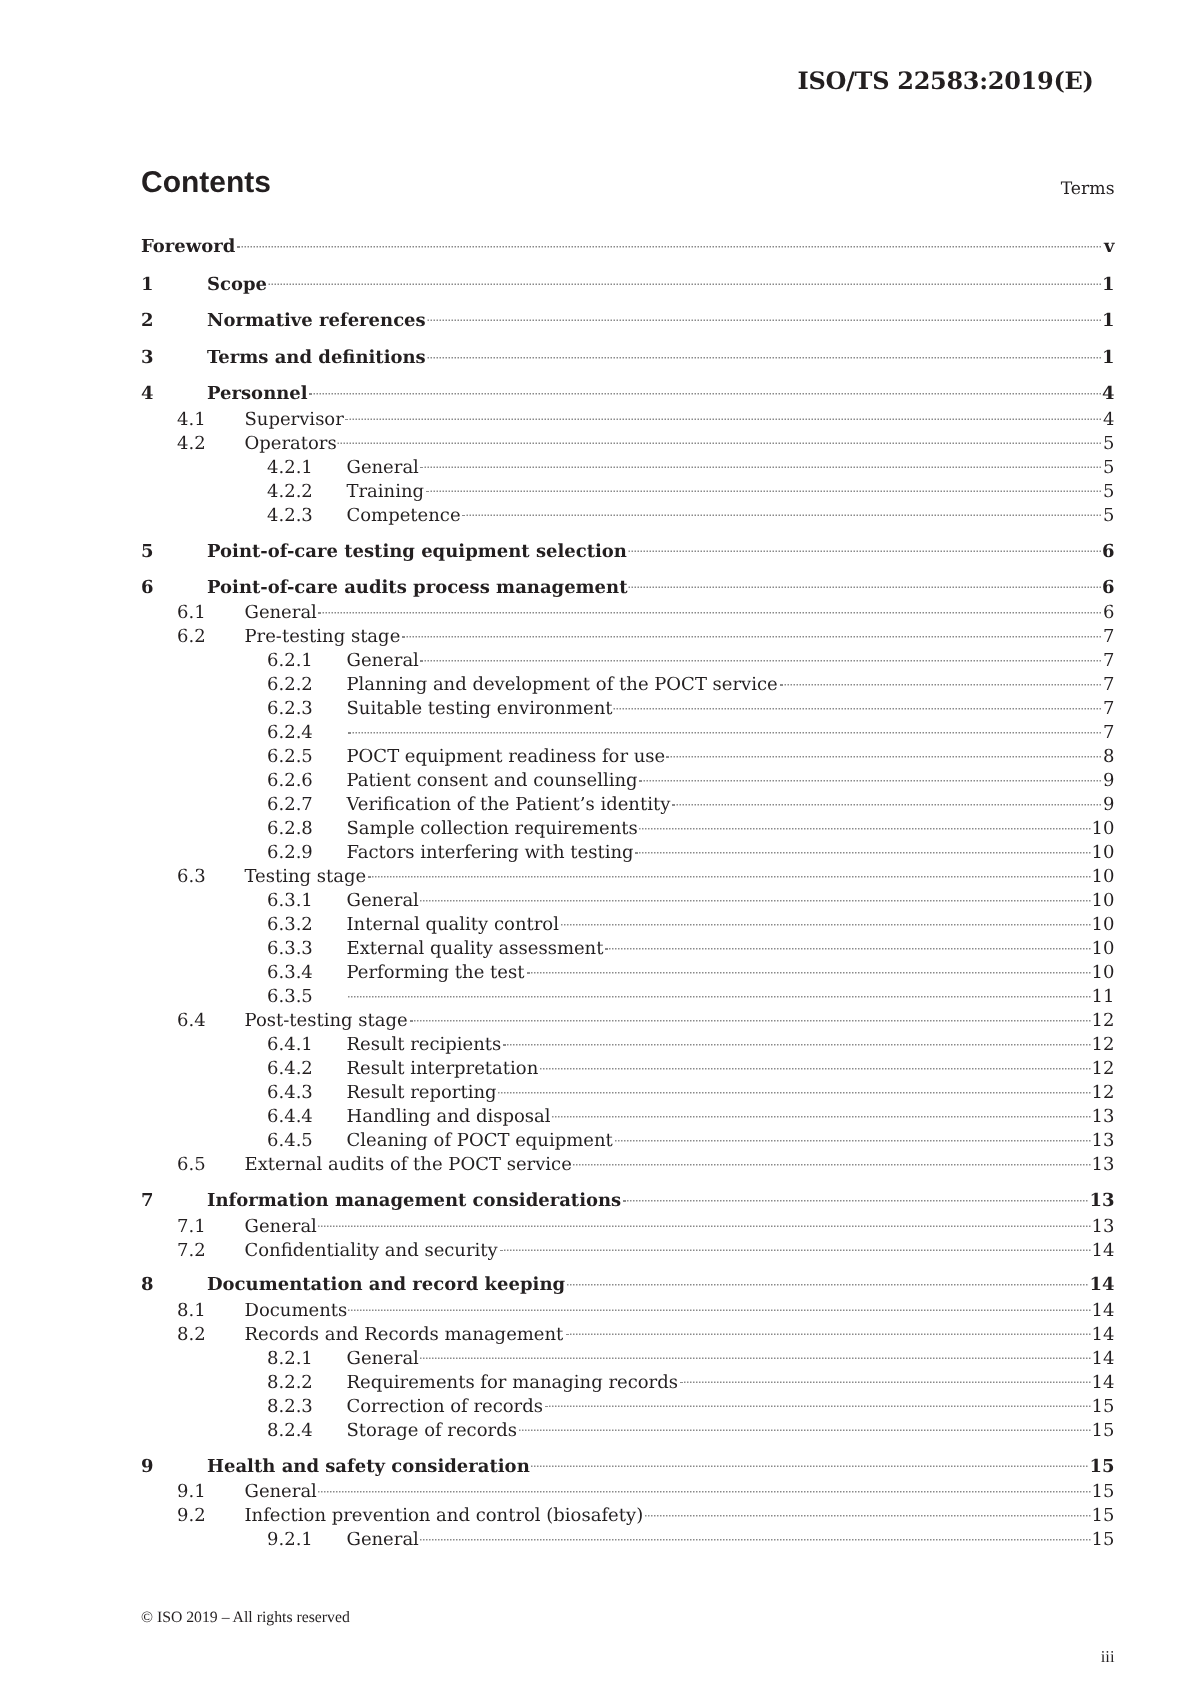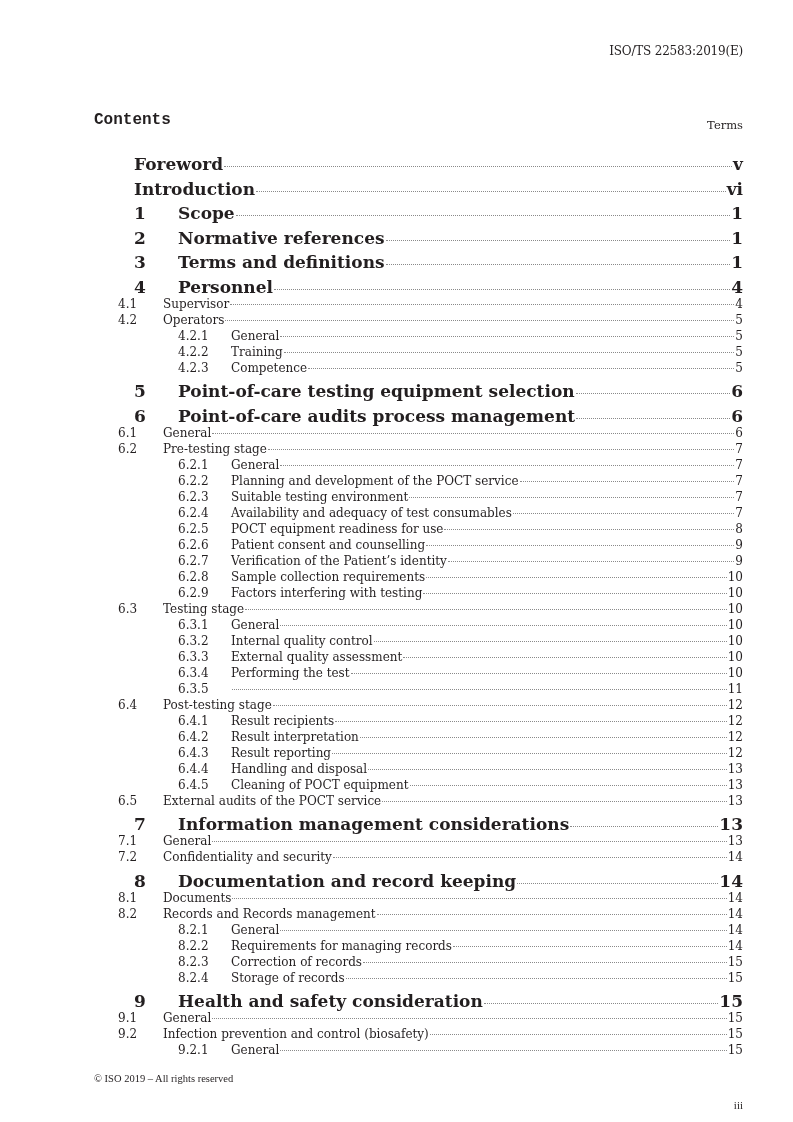--- a/index.html
+++ b/index.html
@@ -2,40 +2,40 @@
 <html><head>
   <meta charset="utf-8">
   <style>
     html, body { margin: 0; padding: 0; background: #ffffff; }
     body {
       width: 793px; height: 1122px; position: relative; overflow: hidden;
       font-family: "DejaVu Serif", "Liberation Serif", serif;
       color: #231f20;
     }
     .doc-id {
-      position: absolute; top: 44px; right: 50px;
-      font-family: "DejaVu Serif", serif; font-weight: normal; font-size: 12px;
+      position: absolute; top: 44px; right: 64px;
+      font-family: "DejaVu Serif", serif; font-weight: bold; font-size: 16px;
       letter-spacing: -0.2px;
     }
     .contents-title {
       position: absolute; top: 111px; left: 94px;
-      font-family: Liberation Mono, monospace; font-weight: bold; font-size: 16px;
+      font-family: Liberation Sans, sans-serif; font-weight: bold; font-size: 20px;
     }
     .page-label {
       position: absolute; top: 118px; right: 50px;
       font-family: "DejaVu Serif", serif; font-size: 11.5px;
     }
     .toc {
       position: absolute; left: 94px; top: 156px; width: 649px;
     }
     .row {
       display: flex; align-items: baseline; height: 16px; line-height: 16px;
       font-size: 12px; white-space: nowrap;
     }
-    .row.l0 { font-weight: bold; font-size: 17px; height: 17px; line-height: 17px; margin-left: 40px; }
+    .row.l0 { font-weight: bold; font-size: 12px; height: 17px; line-height: 17px; }
     .row.gap { margin-top: 7.5px; }
     .row.first { margin-top: 0; }
     .num { display: inline-block; flex: 0 0 auto; }
     .l0 .num { width: 44px; }
     .l0.nonum .num { width: 0; }
     .l1 .num { width: 45px; margin-left: 24px; }
     .l2 .num { width: 53px; margin-left: 84px; }
     .title { flex: 0 0 auto; }
     .leader {
       flex: 1 1 auto; border-bottom: 1px dotted #8a8a8a; margin: 0 1px 0 1px;
@@ -59,26 +59,20 @@
   <div class="contents-title">Contents</div>
   <div class="page-label">Terms</div>
 
   <div class="toc" id="toc">
       <div class="row l0 nonum first">
         <span class="num"></span>
         <span class="title">Foreword</span>
         <span class="leader"></span>
         <span class="pg">v</span>
       </div>
-      <div class="row l0 nonum gap">
-        <span class="num"></span>
-        <span class="title">Introduction</span>
-        <span class="leader"></span>
-        <span class="pg">vi</span>
-      </div>
       <div class="row l0 gap">
         <span class="num">1</span>
         <span class="title">Scope</span>
         <span class="leader"></span>
         <span class="pg">1</span>
       </div>
       <div class="row l0 gap">
         <span class="num">2</span>
         <span class="title">Normative references</span>
         <span class="leader"></span>
@@ -163,21 +157,20 @@
         <span class="pg">7</span>
       </div>
       <div class="row l2">
         <span class="num">6.2.3</span>
         <span class="title">Suitable testing environment</span>
         <span class="leader"></span>
         <span class="pg">7</span>
       </div>
       <div class="row l2">
         <span class="num">6.2.4</span>
-        <span class="title">Availability and adequacy of test consumables</span>
         <span class="leader"></span>
         <span class="pg">7</span>
       </div>
       <div class="row l2">
         <span class="num">6.2.5</span>
         <span class="title">POCT equipment readiness for use</span>
         <span class="leader"></span>
         <span class="pg">8</span>
       </div>
       <div class="row l2">

